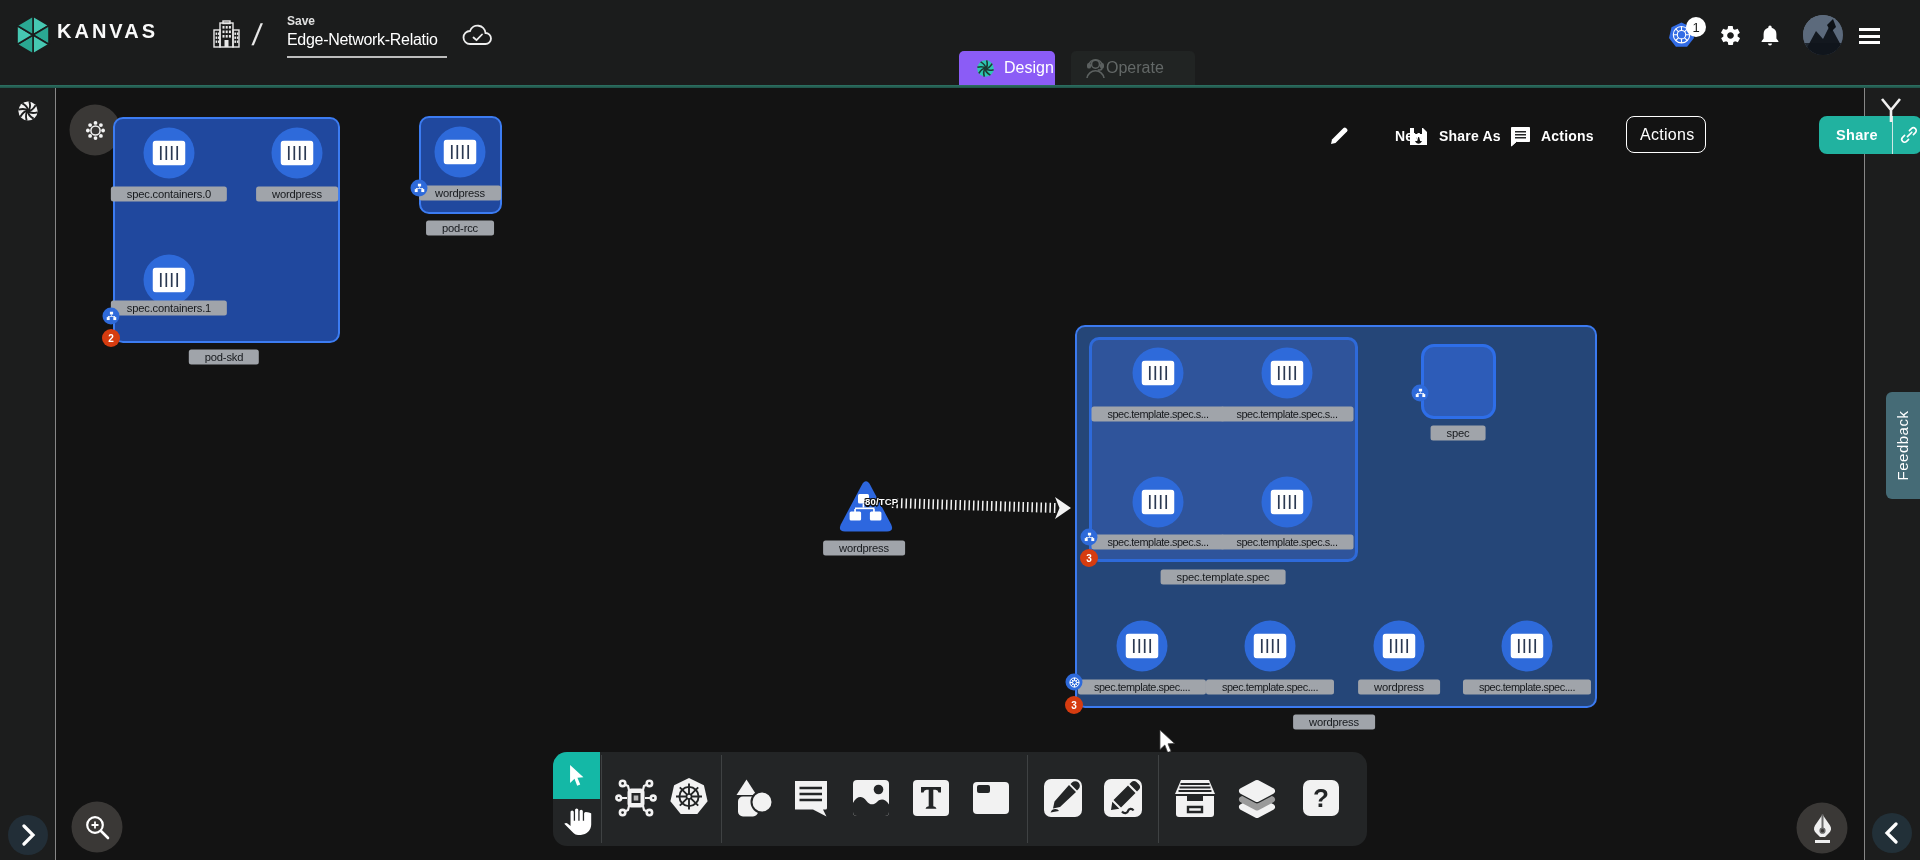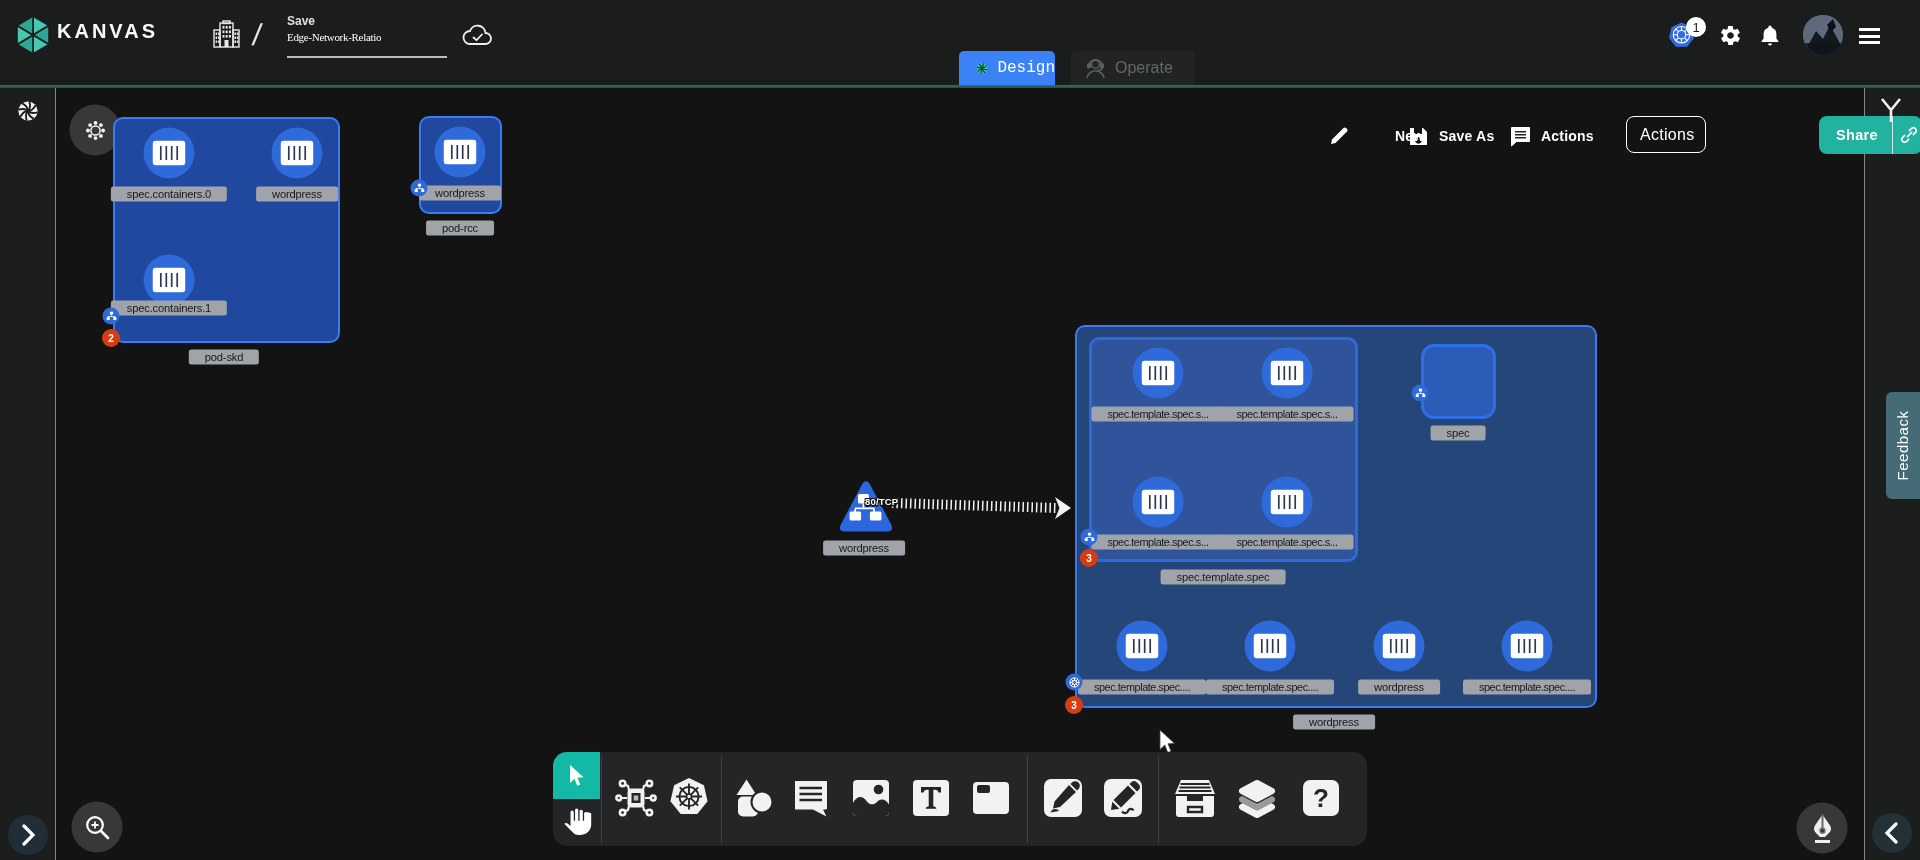--- a/index.html
+++ b/index.html
@@ -5,28 +5,28 @@
   * { margin:0; padding:0; box-sizing:border-box; }
   html,body { width:1920px; height:860px; overflow:hidden; background:#131313; font-family:"Liberation Sans", sans-serif; }
   #page { position:relative; width:1920px; height:860px; }
   
   #header { position:absolute; left:0; top:0; width:1920px; height:85px; background:#1b1c1c; }
   #tealbar { position:absolute; left:0; top:85px; width:1920px; height:3px; background:linear-gradient(#2e7263, #1e5147); }
   .hdr-abs { position:absolute; }
   #kanvas-text { position:absolute; left:57px; top:20px; font-size:20px; font-weight:bold; color:#fafafa; letter-spacing:3px; }
   #slash { position:absolute; left:253px; top:18px; font-size:30px; font-weight:300; color:#e8e8e8; transform:skewX(-8deg); }
   #name-label { position:absolute; left:287px; top:14px; font-size:12px; font-weight:bold; color:#e0e0e0; }
-  #name-value { position:absolute; left:287px; top:31px; font-size:11px; color:#ffffff; letter-spacing:-0.3px;font-family:Liberation Serif, serif;}
+  #name-value { position:absolute; left:287px; top:31px; font-size:16px; color:#ffffff; letter-spacing:-0.3px;}
   #name-underline { position:absolute; left:287px; top:56px; width:160px; height:1.5px; background:#bdbdbd; }
   
   .tab { position:absolute; top:51px; height:34px; border-radius:5px 5px 0 0; display:flex; align-items:center; }
-  #tab-design { left:959px; width:96px; background:#3b82f6;font-family:Liberation Mono, monospace; }
+  #tab-design { left:959px; width:96px; background:#8b5cf6; }
   #tab-design span { color:#fff; font-size:16px; margin-left:9px;}
   #tab-operate { left:1071px; width:124px; background:#212423; }
-  #tab-operate span { color:#636867; font-size:16px; margin-left:9px;}
+  #tab-operate span { color:#636867; font-size:16px; }
   
   #avatar { position:absolute; left:1803px; top:15px; width:40px; height:40px; border-radius:50%;
     background:linear-gradient(155deg,#7b8797 0%,#5d6b7c 30%,#323c49 55%,#10141b 85%); overflow:hidden;}
   #hamburger { position:absolute; left:1859px; top:28px; width:21px; }
   #hamburger div { height:3px; background:#fff; margin-bottom:3.5px; }
   
   #canvas { position:absolute; left:0; top:88px; width:1920px; height:772px; background:#131313; }
   #lstrip { position:absolute; left:0; top:0; width:56px; height:772px; background:#1c1d1d; border-right:1px solid #878787; }
   #rstrip { position:absolute; left:1864px; top:0; width:56px; height:772px; background:#1c1d1d; border-left:1px solid #878787; }
   .grp { position:absolute; border:2.5px solid #3c7cf2; border-radius:10px; }
@@ -224,21 +224,21 @@
       </svg>
     </div>
 
     <svg class="hdr-abs" style="left:1329px;top:38px" width="20" height="20" viewBox="0 0 20 20">
       <path fill="#fff" d="M2 18 L3 13.5 L14.5 2 A1.8 1.8 0 0 1 17 2 L18 3 A1.8 1.8 0 0 1 18 5.5 L6.5 17 Z"></path>
     </svg>
     <div class="actlbl" style="left:1359px;margin-left:36px;">New</div>
     <svg class="hdr-abs" style="left:1408px;top:38px" width="21" height="21" viewBox="0 0 21 21">
       <path fill="#fff" d="M2 2 H15 L19 6 V19 H2 Z M6 2 V8 H14 V2 Z M10.5 11 a3.4 3.4 0 1 0 0.01 0 Z" fill-rule="evenodd"></path>
     </svg>
-    <div class="actlbl" style="left:1439px;">Save As</div>
+    <div class="actlbl" style="left:1439px;">Share As</div>
     <svg class="hdr-abs" style="left:1510px;top:38px" width="21" height="21" viewBox="0 0 21 21">
       <path fill="#fff" d="M1.5 1.5 H19.5 V15.5 H6.5 L1.5 20 Z M5 5.5 H16 M5 8.5 H16 M5 11.5 H16" stroke="#fff"></path>
       <path fill="none" stroke="#232526" stroke-width="1.6" d="M5 5.8 H16 M5 8.8 H16 M5 11.8 H16"></path>
     </svg>
     <div class="actlbl" style="left:1541px;">Actions</div>
     <div id="actions-btn">
         <span>Actions</span>
         <div class="vline"></div>
       <svg width="12" height="8" viewBox="0 0 12 8">
           <path d="M1 1 L6 7 L11 1 Z" fill="#fff"></path>

